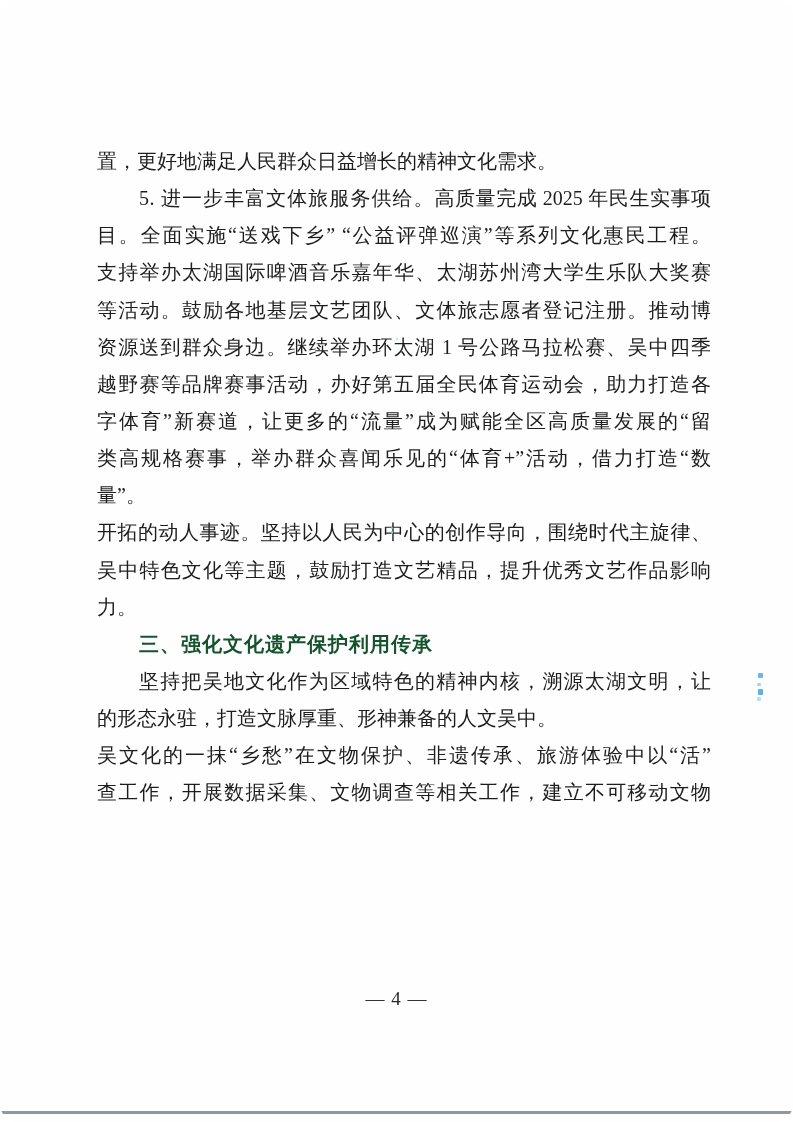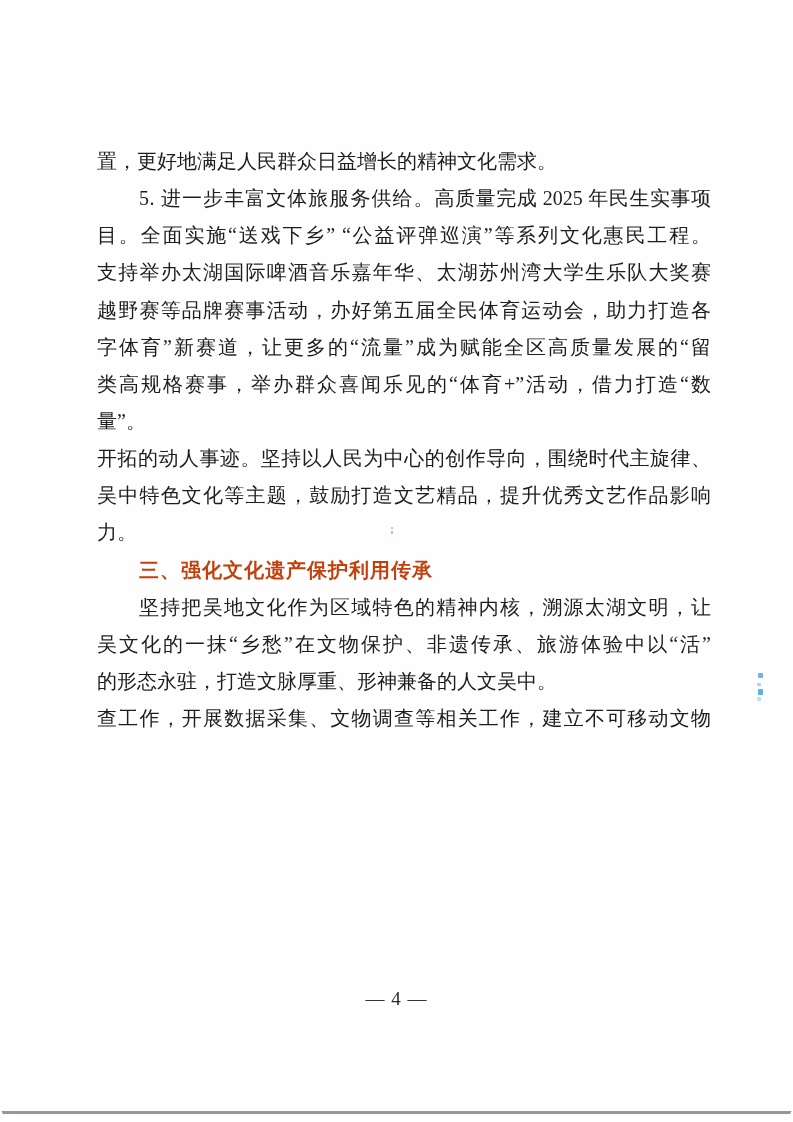--- a/index.html
+++ b/index.html
@@ -33,21 +33,21 @@
   .line.fill {
     text-align: justify;
     text-align-last: justify;
   }
   .line.indent {
     text-indent: 42px;
   }
   .line.heading {
     font-family: "Liberation Sans", "DejaVu Sans", sans-serif;
     font-weight: 700;
-    color: #c2410c;
+    color: #14532d;
     letter-spacing: 1px;
   }
   .lead {
     
     letter-spacing: 0.5px;
   }
   .footer {
     position: absolute;
     top: 988px;
     left: 0;
@@ -72,31 +72,33 @@
 </style>
 </head>
 <body>
 
 <div class="page" style="background: rgb(254, 254, 254);">
   <div class="doc" id="doc-body">
       <div class="line body">置，更好地满足人民群众日益增长的精神文化需求。</div>
       <div class="line body indent fill"><span class="lead">5. 进一步丰富文体旅服务供给。</span>高质量完成 2025 年民生实事项</div>
       <div class="line body fill">目。全面实施“送戏下乡” “公益评弹巡演”等系列文化惠民工程。</div>
       <div class="line body fill">支持举办太湖国际啤酒音乐嘉年华、太湖苏州湾大学生乐队大奖赛</div>
+      <div class="line body fill">等活动。鼓励各地基层文艺团队、文体旅志愿者登记注册。推动博</div>
+      <div class="line body fill">资源送到群众身边。继续举办环太湖 1 号公路马拉松赛、吴中四季</div>
       <div class="line body fill">越野赛等品牌赛事活动，办好第五届全民体育运动会，助力打造各</div>
       <div class="line body fill">字体育”新赛道，让更多的“流量”成为赋能全区高质量发展的“留</div>
       <div class="line body fill">类高规格赛事，举办群众喜闻乐见的“体育+”活动，借力打造“数</div>
       <div class="line body">量”。</div>
       <div class="line body fill">开拓的动人事迹。坚持以人民为中心的创作导向，围绕时代主旋律、</div>
       <div class="line body fill">吴中特色文化等主题，鼓励打造文艺精品，提升优秀文艺作品影响</div>
       <div class="line body">力。</div>
       <div class="line heading indent">三、强化文化遗产保护利用传承</div>
       <div class="line body indent fill">坚持把吴地文化作为区域特色的精神内核，溯源太湖文明，让</div>
+      <div class="line body">的形态永驻，打造文脉厚重、形神兼备的人文吴中。</div>
       <div class="line body fill">吴文化的一抹“乡愁”在文物保护、非遗传承、旅游体验中以“活”</div>
-      <div class="line body">的形态永驻，打造文脉厚重、形神兼备的人文吴中。</div>
       <div class="line body fill">查工作，开展数据采集、文物调查等相关工作，建立不可移动文物</div>
     </div>
   <div class="footer">— 4 —</div>
   <div id="artifacts">
       <div class="speck" style="left: 758px; top: 673px; width: 5px; height: 5px; background: rgb(106, 181, 234);"></div>
       <div class="speck" style="left: 757px; top: 683px; width: 4px; height: 3px; background: rgb(159, 212, 243);"></div>
       <div class="speck" style="left: 758px; top: 689px; width: 5px; height: 6px; background: rgb(95, 176, 233);"></div>
       <div class="speck" style="left: 757px; top: 697px; width: 4px; height: 4px; background: rgb(183, 224, 247);"></div>
       <div class="speck" style="left: 391px; top: 527px; width: 2px; height: 2px; background: rgb(126, 194, 240);"></div>
       <div class="speck" style="left: 391px; top: 531px; width: 2px; height: 3px; background: rgb(126, 194, 240);"></div>

